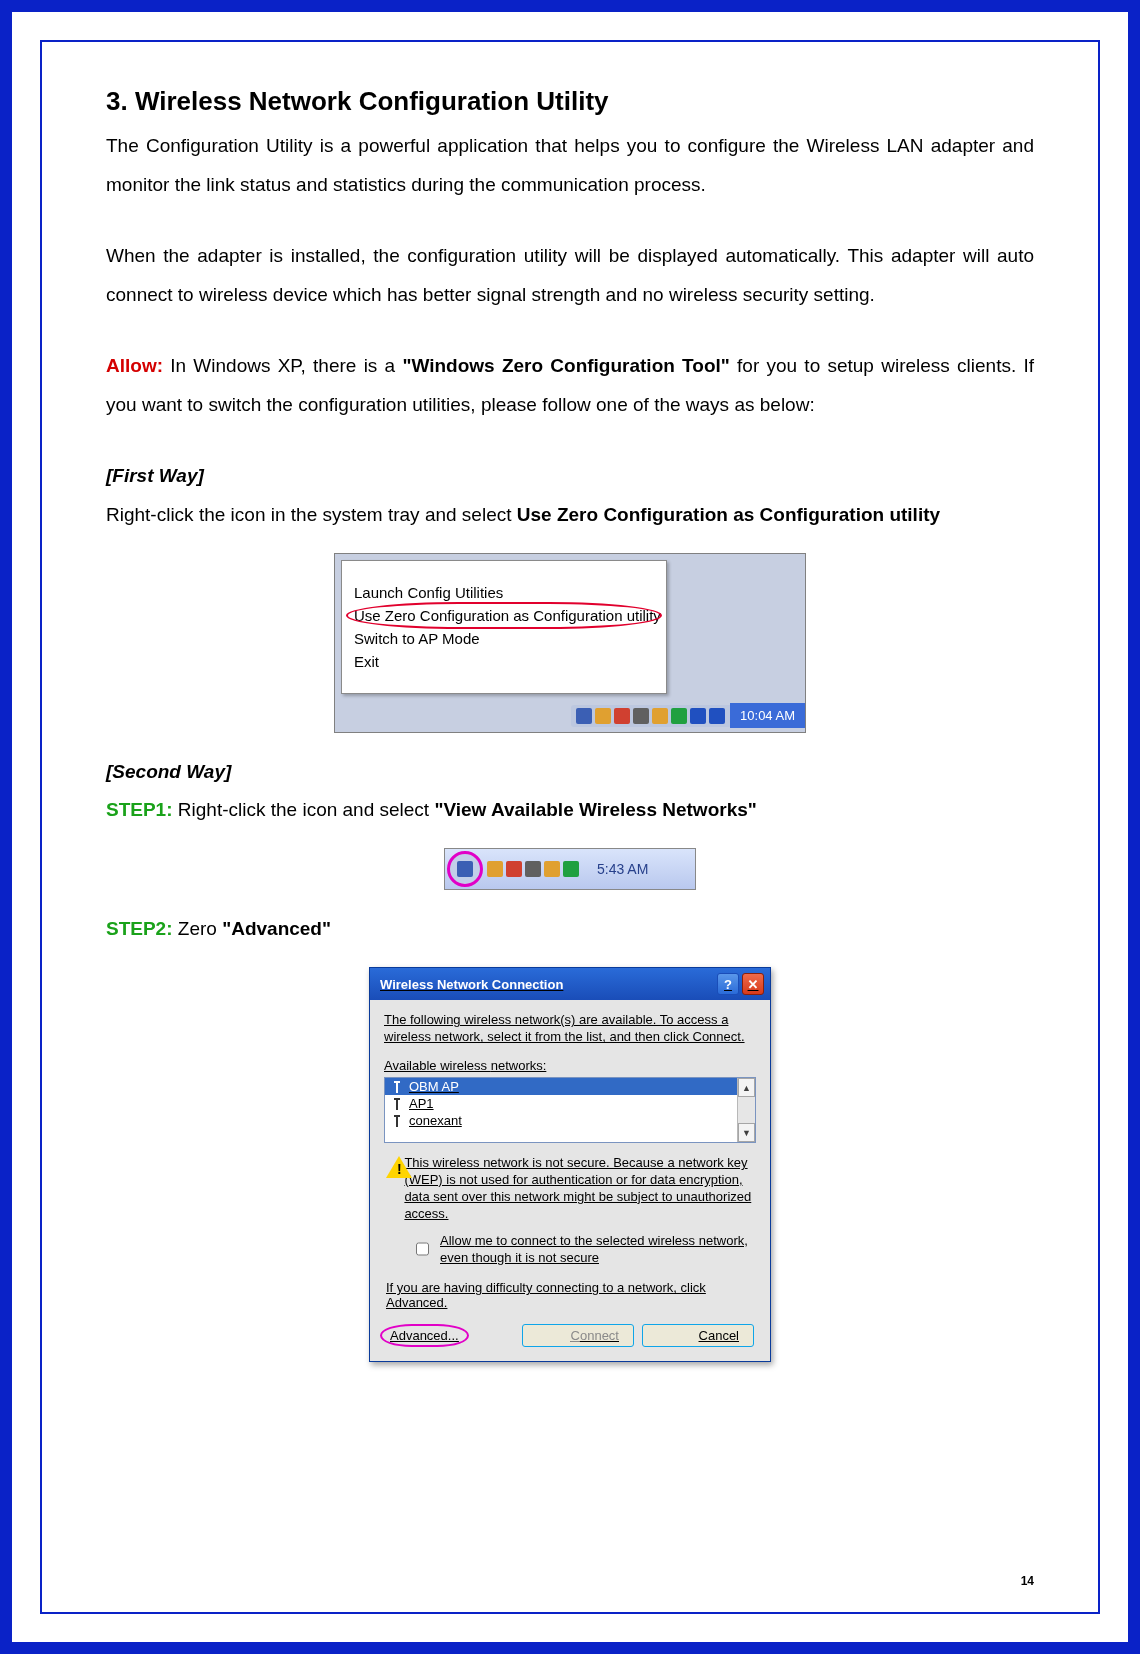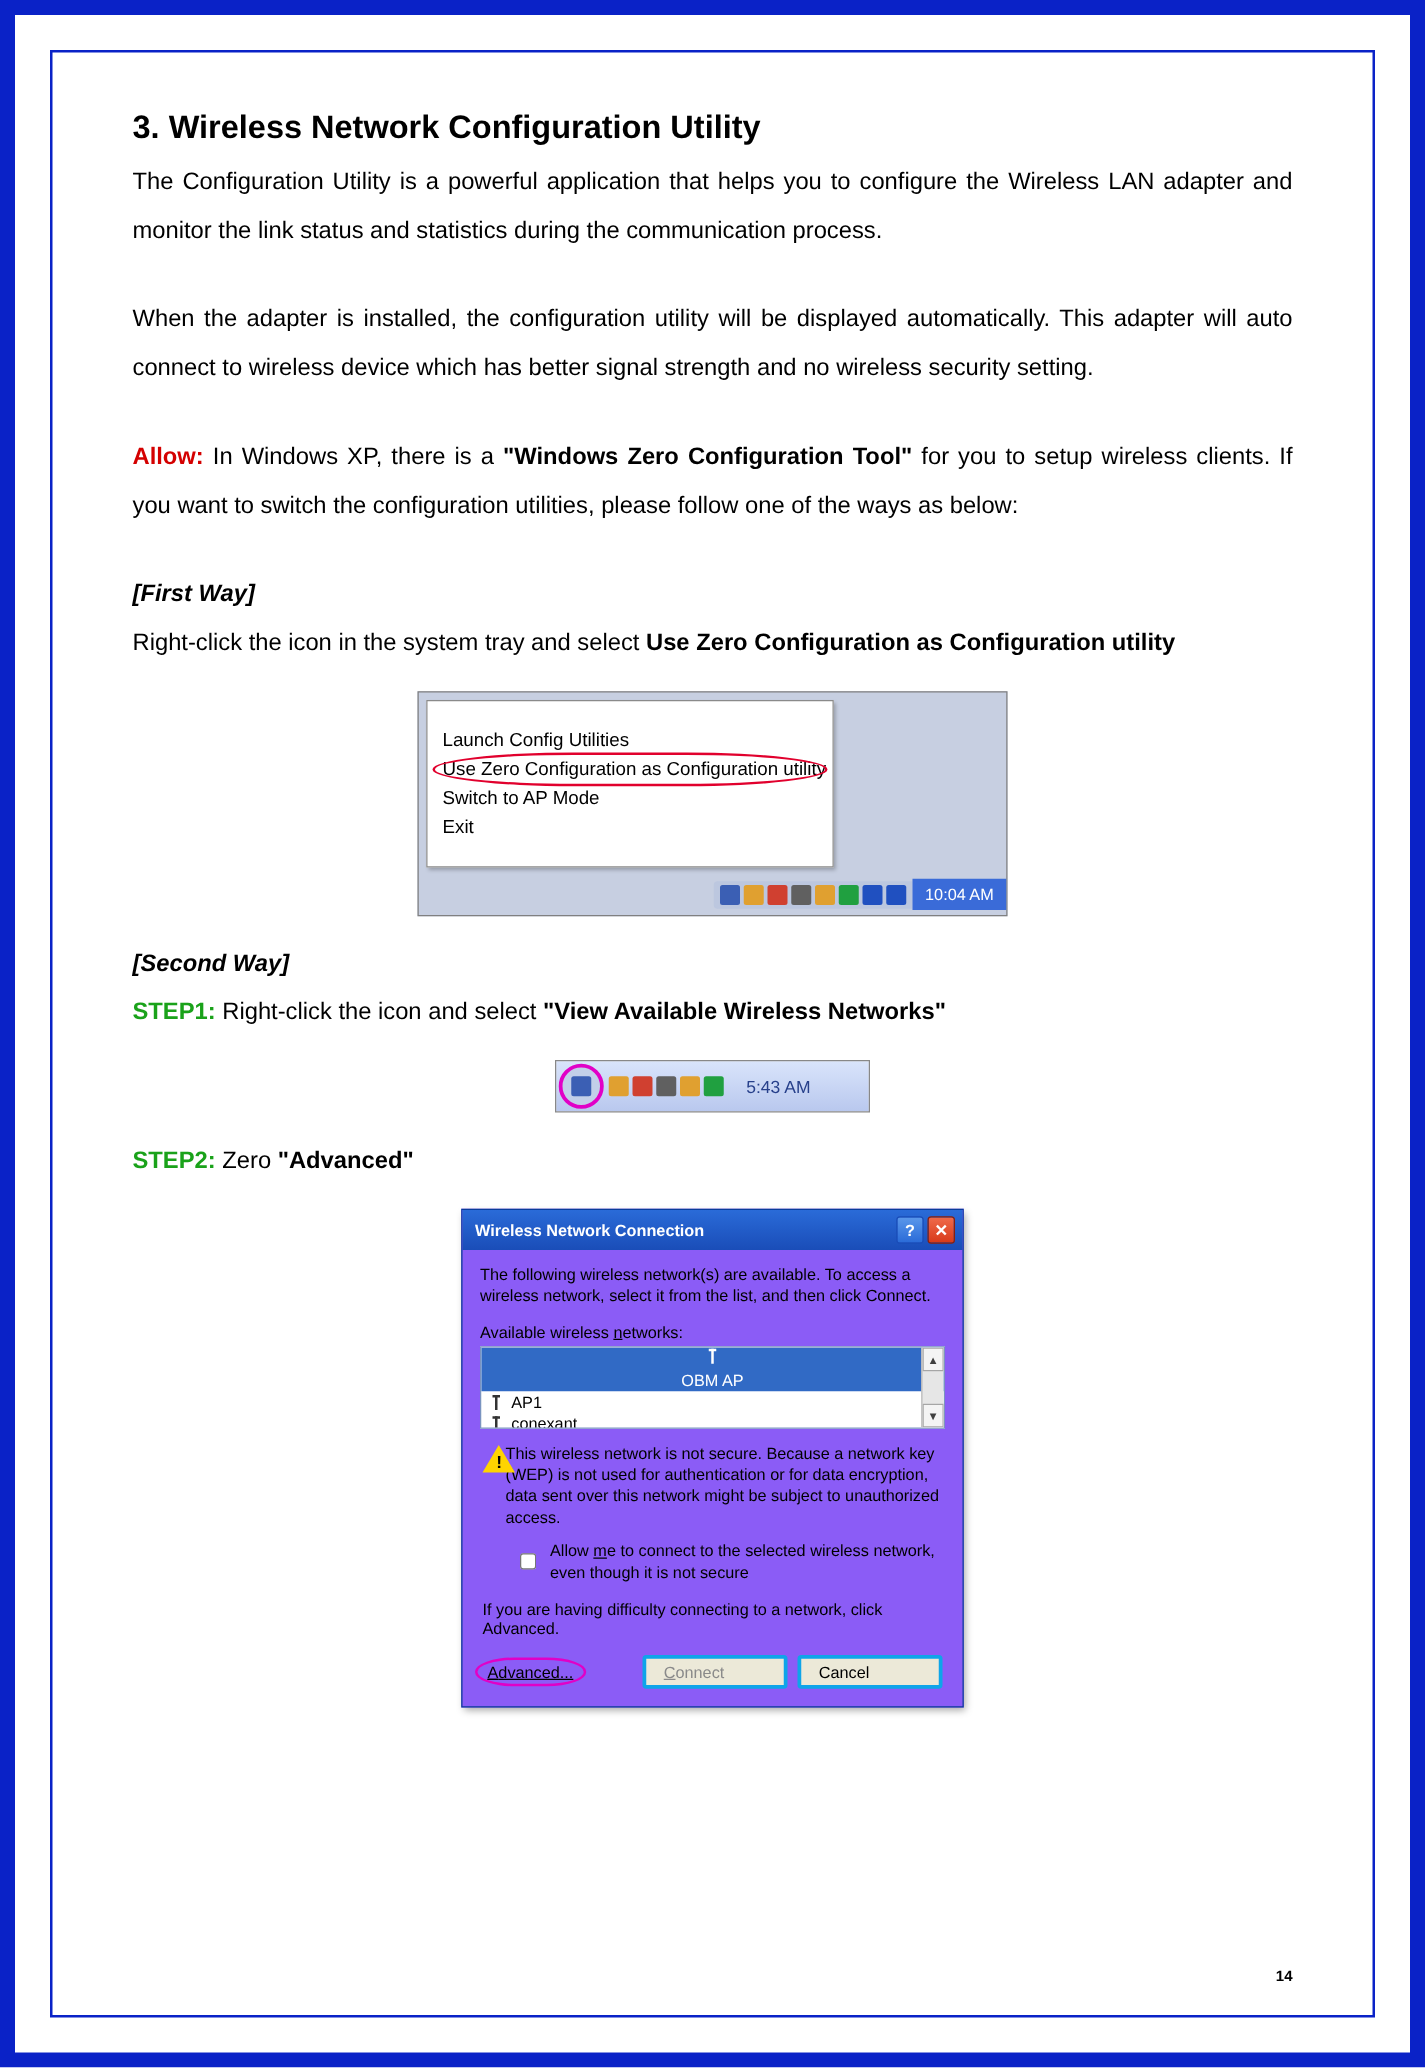--- a/index.html
+++ b/index.html
@@ -127,25 +127,26 @@
     margin: 2px 4px 2px 2px;
     background:#c2cfe9;
   }
   .fig2 .ticons { display:flex; gap:3px; align-items:center; margin-right:8px;}
   .fig2 .ticons span{ width:16px; height:16px; display:inline-block; border-radius:2px;}
   .fig2 .time2 { color:#27408b; font-weight:normal; padding: 0 10px;}
 
   
   .dlg {
     width: 400px;
-    background: #8b5cf6;
+    background: #e5e5e5;
     border: 1px solid #0a3b9a;
     font-family: Tahoma, Arial, sans-serif;
     font-size: 13px;
     box-shadow: 2px 3px 6px rgba(0,0,0,0.35);
+    text-decoration: underline;
   }
   .titlebar {
     background: linear-gradient(#2a6bd8,#1a4db8);
     color:#fff;
     padding: 5px 6px 5px 10px;
     font-weight: bold;
     display:flex;
     justify-content:space-between;
     align-items:center;
   }
@@ -169,21 +170,21 @@
     height: 64px;
     overflow:hidden;
     position: relative;
   }
   .netlist-inner { height:100%; overflow:hidden;}
   .nrow {
     display:flex; align-items:center; gap:6px;
     padding: 1px 6px;
     font-size: 13px;
   }
-  .nrow.sel { background:#316ac5; color:#fff;flex-direction:column;}
+  .nrow.sel { background:#316ac5; color:#fff;}
   .nanticon {
     width: 12px; height: 12px;
     display:inline-block;
     position:relative;
   }
   .nanticon::before {
     content:"";
     position:absolute; left:5px; bottom:0; width:2px; height:12px;
     background:#333;
   }
@@ -233,23 +234,23 @@
   }
   .linkbtn>span{ text-decoration:underline;}
   .oval {
     position:absolute;
     left:-6px; right:-6px; top:-4px; bottom:-4px;
     border:2px solid #e100c7;
     border-radius: 50% / 70%;
     pointer-events:none;
   }
   .winbtn {
-    min-width: 82px; text-align:left;
+    min-width: 82px; text-align:right;
     background:#ece9d8;
-    border:3px solid #0ea5e9;
+    border:1px solid #0ea5e9;
     border-radius:3px;
     padding: 3px 14px;
     font-family:Tahoma,Arial,sans-serif;
     font-size:13px;
     color:#000;
   }
   .winbtn.disabled { color:#8a8a8a;}
 </style>
 </head>
 <body>

